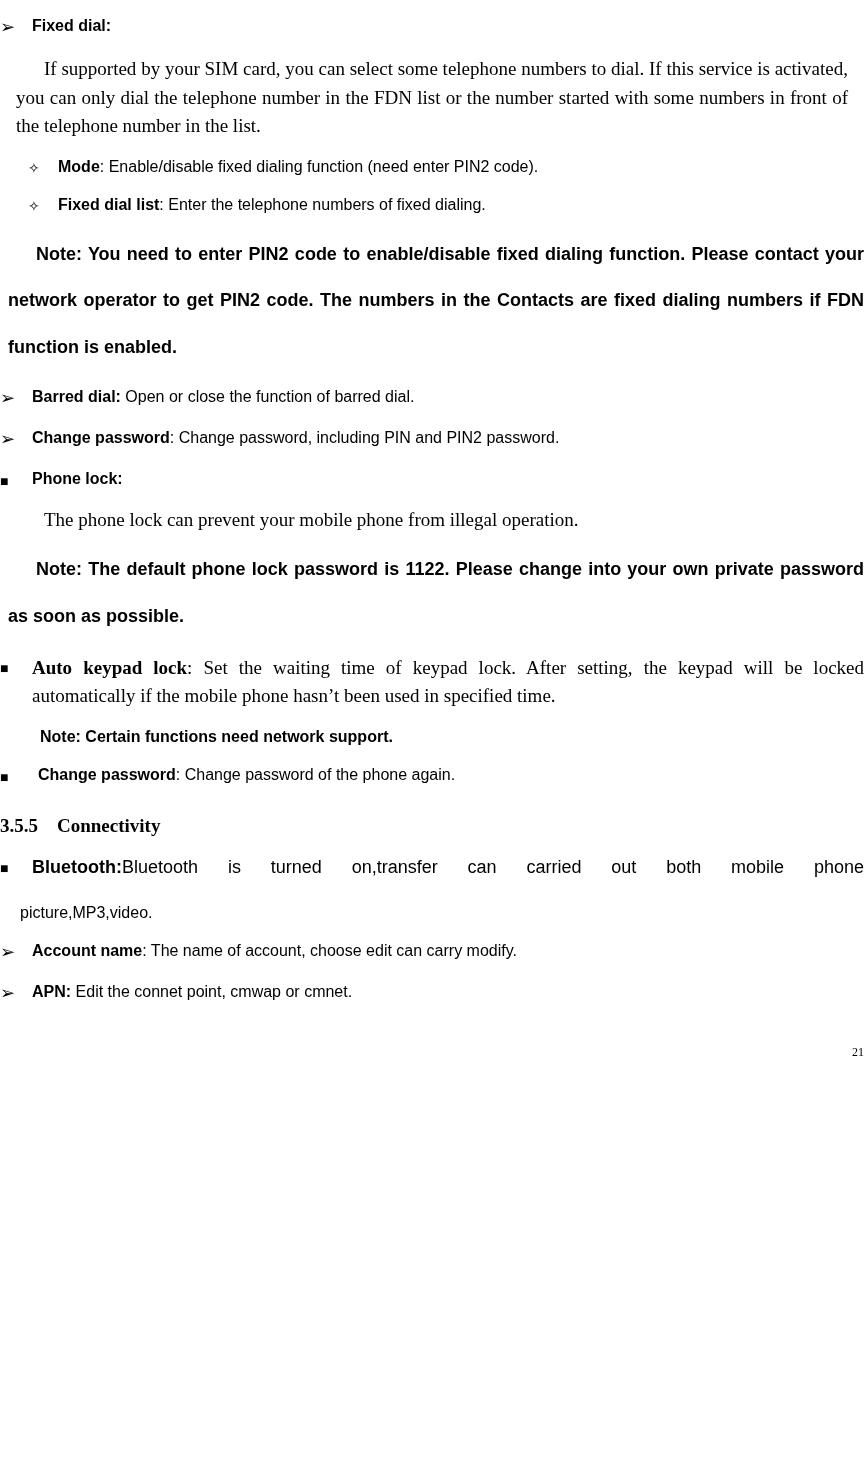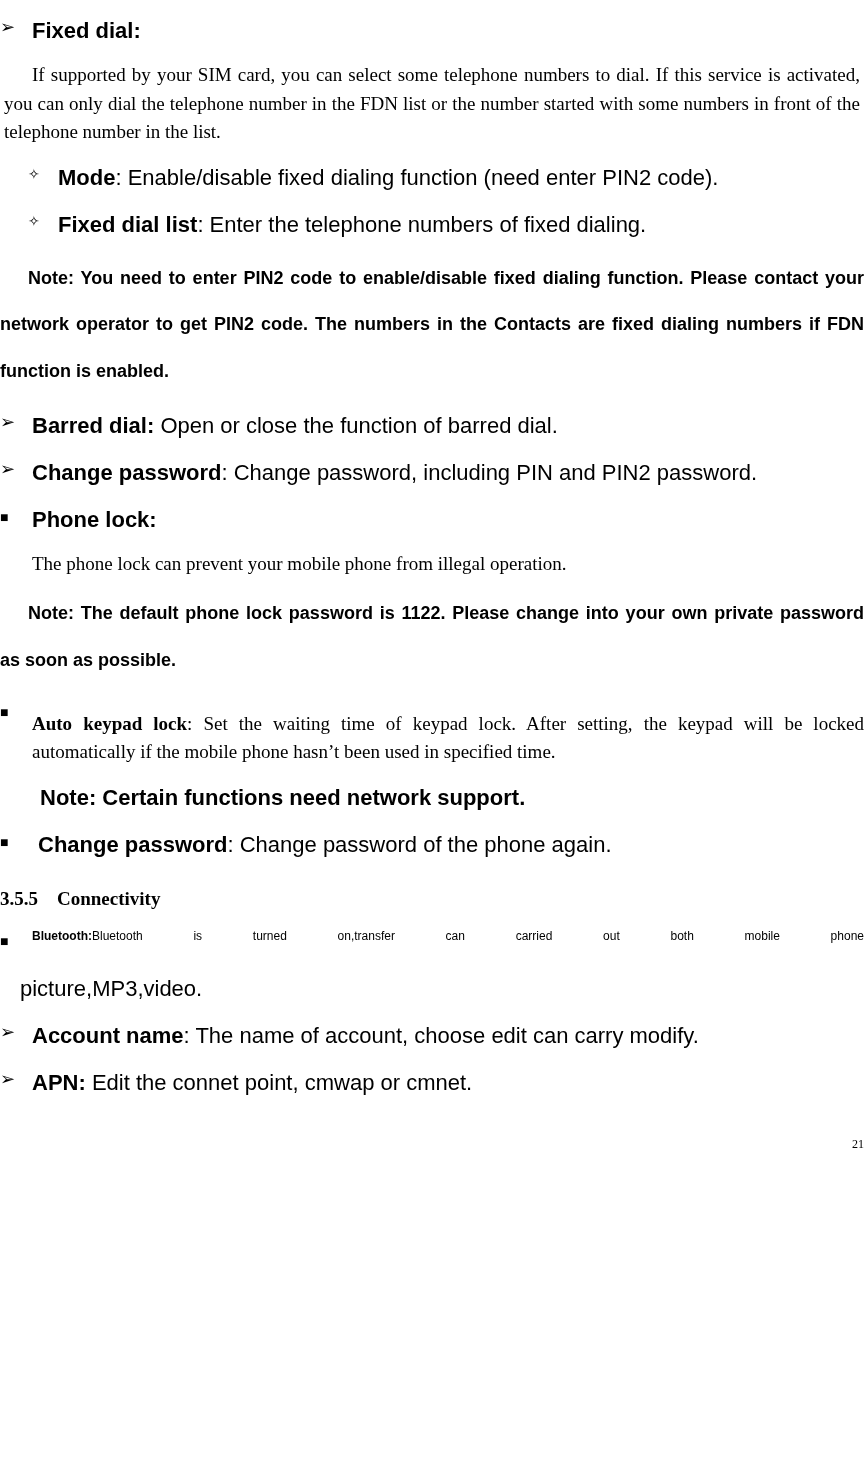--- a/index.html
+++ b/index.html
@@ -36,36 +36,37 @@
       font-size: 14px;
       margin-right: 12px;
       min-width: 18px;
       margin-top: 3px;
     }
     .bold {
       font-weight: bold;
     }
     .sans {
       font-family: Arial, sans-serif;
-      font-size: 22px;
+      font-size: 16px;
     }
     .para {
-      margin: 6px 4px;
+      margin: 6px 16px;
       text-align: justify;
     }
     .para-indent {
       text-indent: 28px;
     }
     .note-block {
       font-family: Arial, sans-serif;
       font-weight: bold;
       font-size: 18px;
       line-height: 2.6;
       text-align: justify;
       margin: 12px 0;
+      padding-left: 8px;
     }
     .note-indent {
       text-indent: 28px;
     }
     .sub-bullets {
       padding-left: 28px;
     }
     .section-heading {
       font-weight: bold;
       font-family: "Times New Roman", serif;
@@ -73,25 +74,24 @@
       margin: 24px 0 14px 0;
     }
     .page-num {
       text-align: right;
       font-size: 12px;
       margin-top: 36px;
     }
     .square-item-body {
       padding-left: 0;
       text-align: justify;
-      margin-top: 12px;
     }
     .loose-sans-block {
       font-family: Arial, sans-serif;
-      font-size: 12px;
+      font-size: 18px;
       line-height: 2.6;
       text-align: justify;
     }
     .bt-body {
       padding-left: 20px;
     }
     .flex-grow {
       flex: 1;
     }
   </style>

